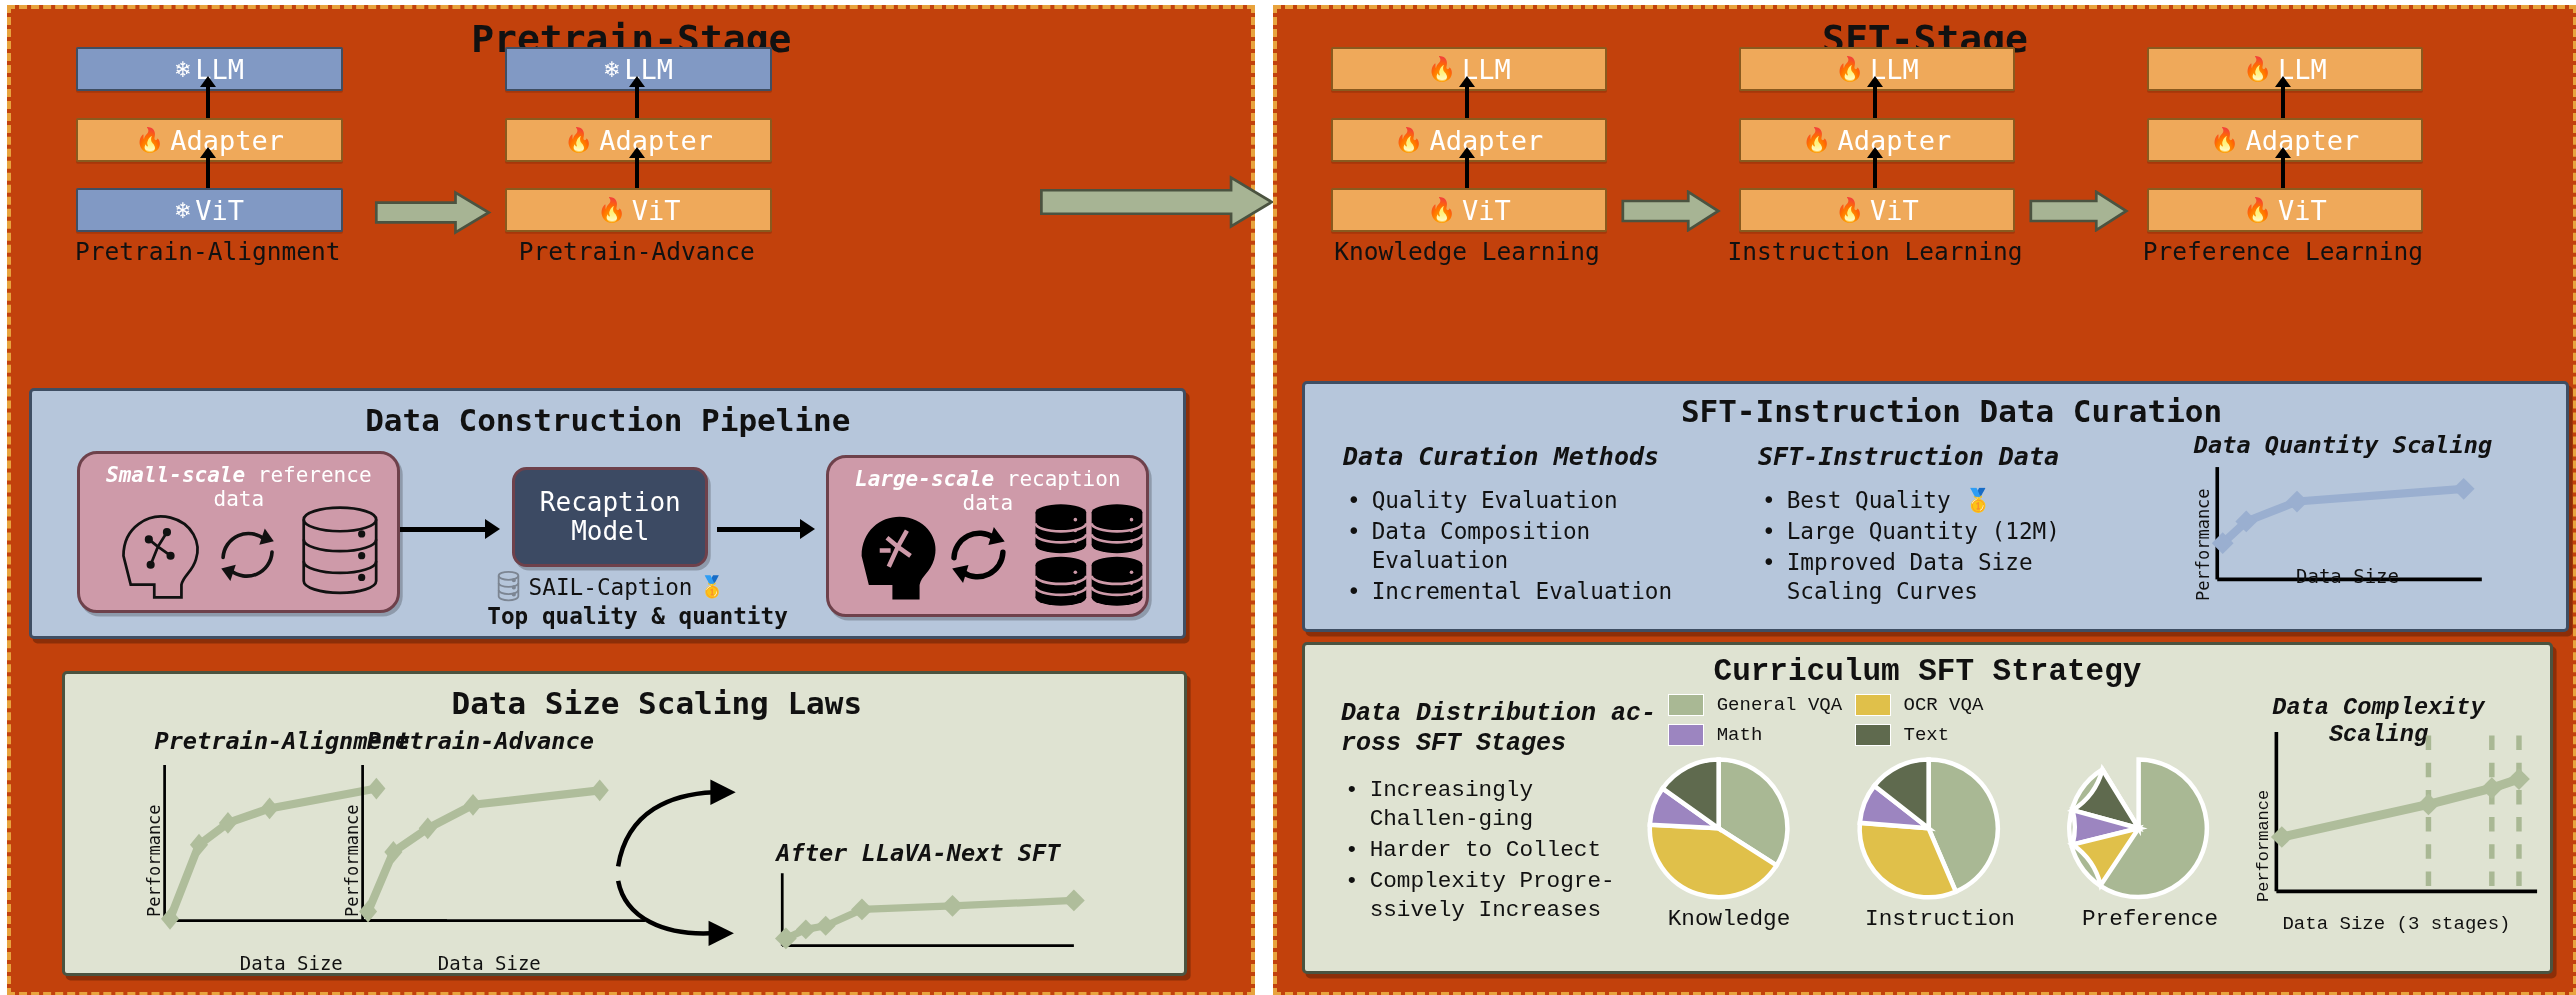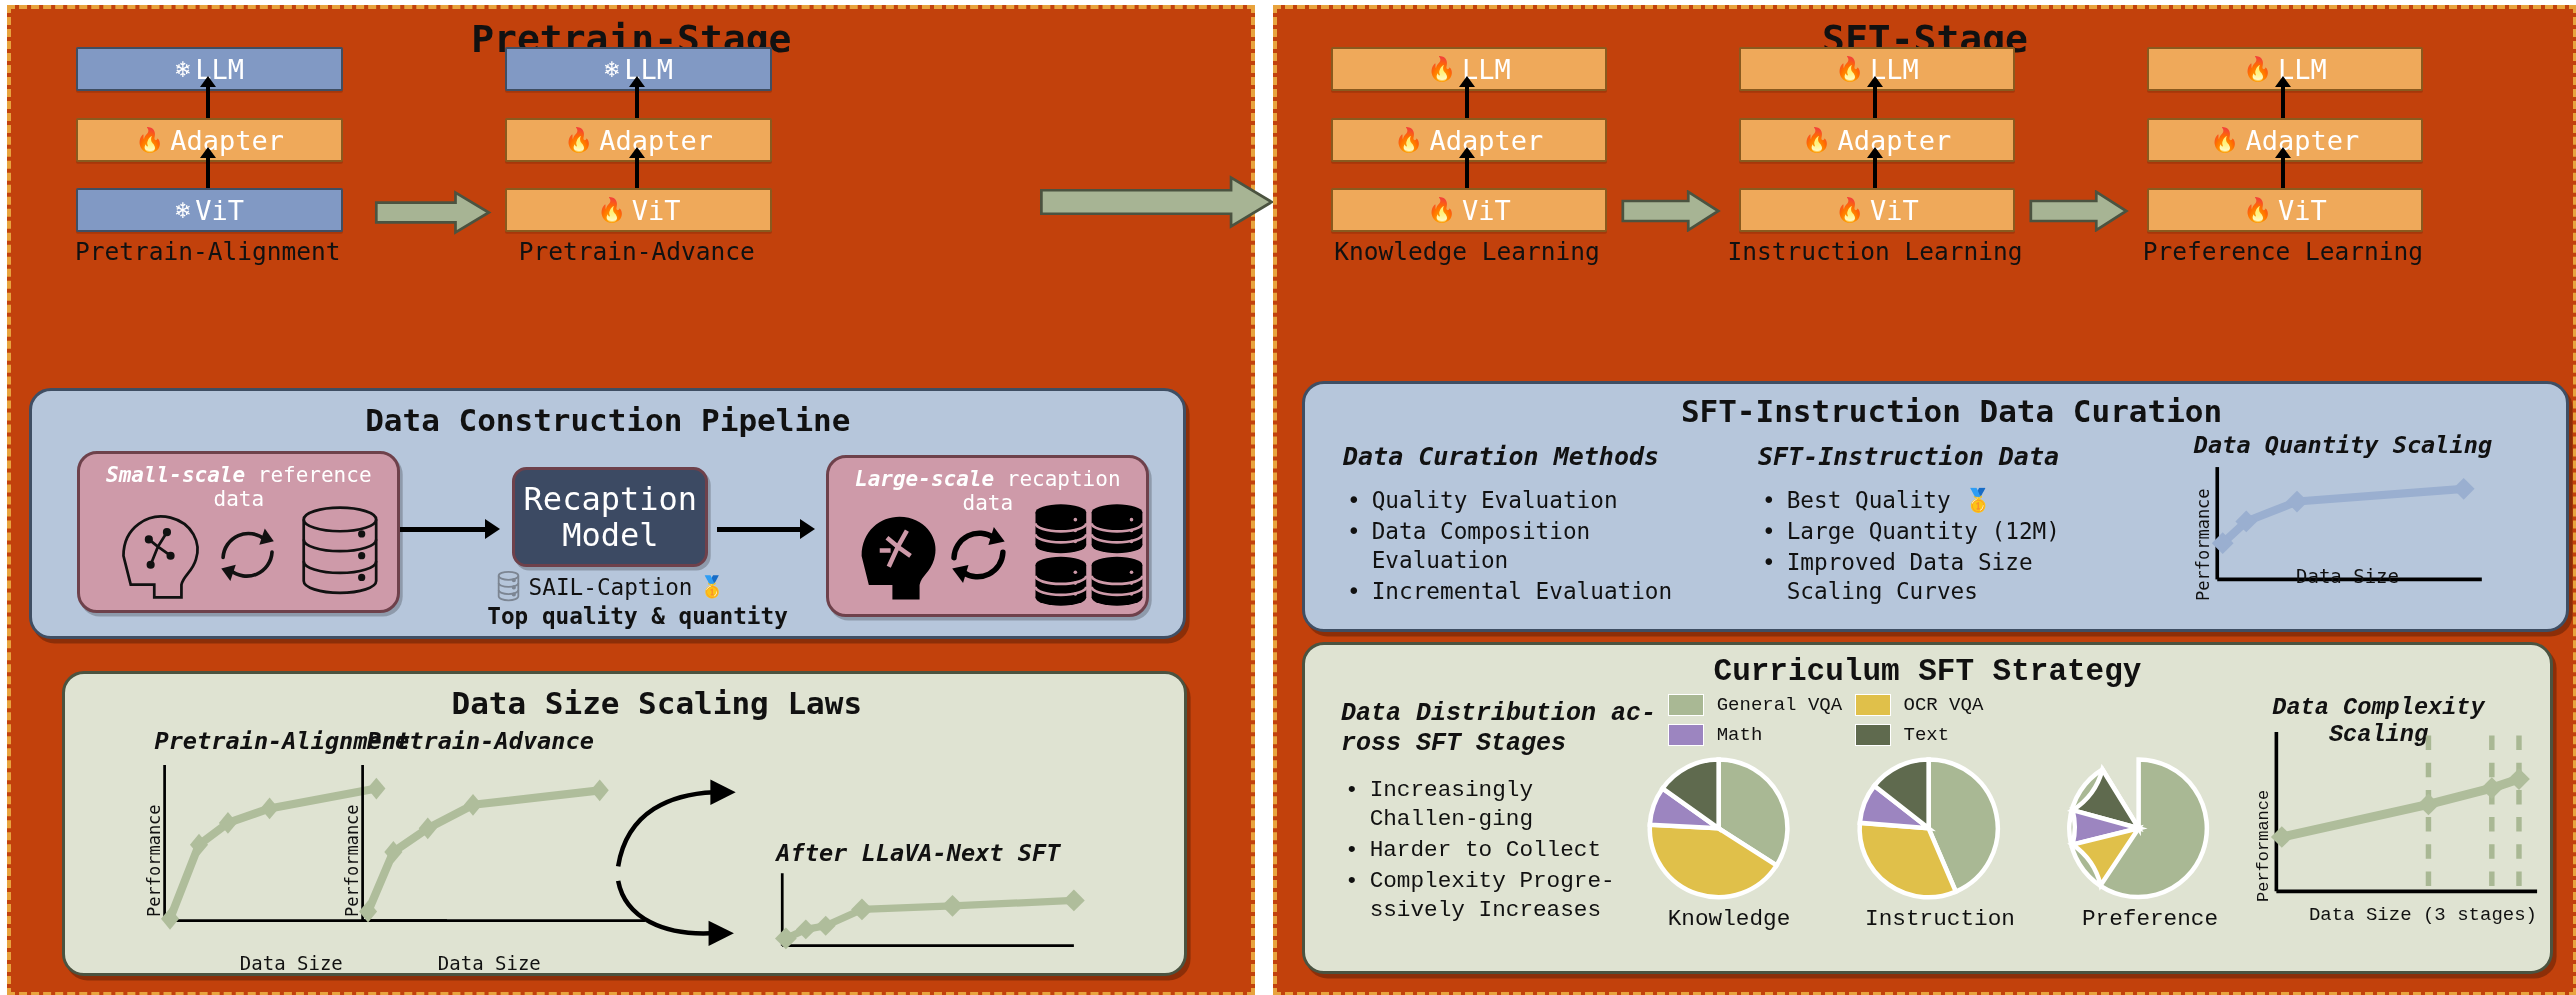--- a/index.html
+++ b/index.html
@@ -21,31 +21,31 @@
   .stacklabel{position:absolute;width:100%;text-align:center;font-size:24.5px;color:#111;}
   .varrow{position:absolute;width:3.6px;background:#000;}
   .varrow:after{content:"";position:absolute;top:-11px;left:-6.3px;width:0;height:0;
        border-left:8.2px solid transparent;border-right:8.2px solid transparent;border-bottom:11.8px solid #000;}
 
   
   .bigarrow{position:absolute;}
   .bigarrow svg{display:block;}
 
   
-  .card{position:absolute;border-radius:22px;box-shadow:3.6px 4.5px 0 rgba(0,0,0,.28);}
+  .card{position:absolute;border-radius:5px;box-shadow:3.6px 4.5px 0 rgba(0,0,0,.28);}
   .card.blue{background:#B6C6DB;border:3.6px solid #3F4E63;}
   .card.green{background:#DFE3D2;border:3.6px solid #4B5340;}
   .card-title{position:absolute;width:100%;text-align:center;font-size:31px;font-weight:700;color:#111;}
 
   
   .pinkbox{position:absolute;background:#CE9AA9;border:3.6px solid #6E414B;border-radius:20px;box-shadow:2.7px 3.6px 0 rgba(0,0,0,.22);}
   .pinkbox .ptitle{position:absolute;top:9px;left:0;width:100%;text-align:center;font-size:21px;color:#fff;}
   .pinkbox .ptitle i{font-style:italic;font-weight:700;}
   .darkbox{position:absolute;background:#3C4A63;border:3.6px solid #6E414B;border-radius:14.5px;box-shadow:2.7px 3.6px 0 rgba(0,0,0,.22);
-       display:flex;align-items:center;justify-content:center;text-align:center;color:#fff;font-size:32px;line-height:1.15;}
+       display:flex;align-items:center;justify-content:center;text-align:center;color:#fff;font-size:26px;line-height:1.15;}
   .hline{position:absolute;height:4.5px;background:#000;}
   .hline:after{content:"";position:absolute;right:-14.5px;top:-8.2px;width:0;height:0;
        border-top:10px solid transparent;border-bottom:10px solid transparent;border-left:15.4px solid #000;}
   .capline{position:absolute;font-size:22.7px;color:#111;display:flex;align-items:center;gap:7.3px;}
   .topq{position:absolute;font-size:22.7px;font-weight:700;color:#111;}
 
   
   .chart{position:absolute;}
   .chart .ctitle{position:absolute;top:0;left:0;width:100%;text-align:center;font-style:italic;font-weight:700;font-size:23.6px;color:#111;}
   .ylab{position:absolute;font-size:17px;color:#111;transform:rotate(-90deg);transform-origin:left top;white-space:nowrap;}
@@ -504,18 +504,18 @@
           <line x1="246" y1="4" x2="246" y2="176" stroke="#A9B894" stroke-width="6" stroke-dasharray="16 14"></line>
           <line x1="276" y1="4" x2="276" y2="176" stroke="#A9B894" stroke-width="6" stroke-dasharray="16 14"></line>
           <polyline points="14,116 176,80 246,62 276,52" fill="none" stroke="#AFBD9B" stroke-width="10" stroke-linejoin="round"></polyline>
           <g fill="#AFBD9B">
             <path d="M14,104 L26,116 L14,128 L2,116Z"></path>
               <path d="M176,68 L188,80 L176,92 L164,80Z"></path>
             <path d="M246,50 L258,62 L246,74 L234,62Z"></path>
               <path d="M276,40 L288,52 L276,64 L264,52Z"></path>
           </g>
         </svg>
-        <div class="xlab" style="left:36px;top:210px;width:281px;text-align:right;">Data Size (3 stages)</div>
+        <div class="xlab" style="left:36px;top:219px;width:281px;">Data Size (3 stages)</div>
       </div>
     </div>
   </div>
 </div>
 
 
 </body></html>

